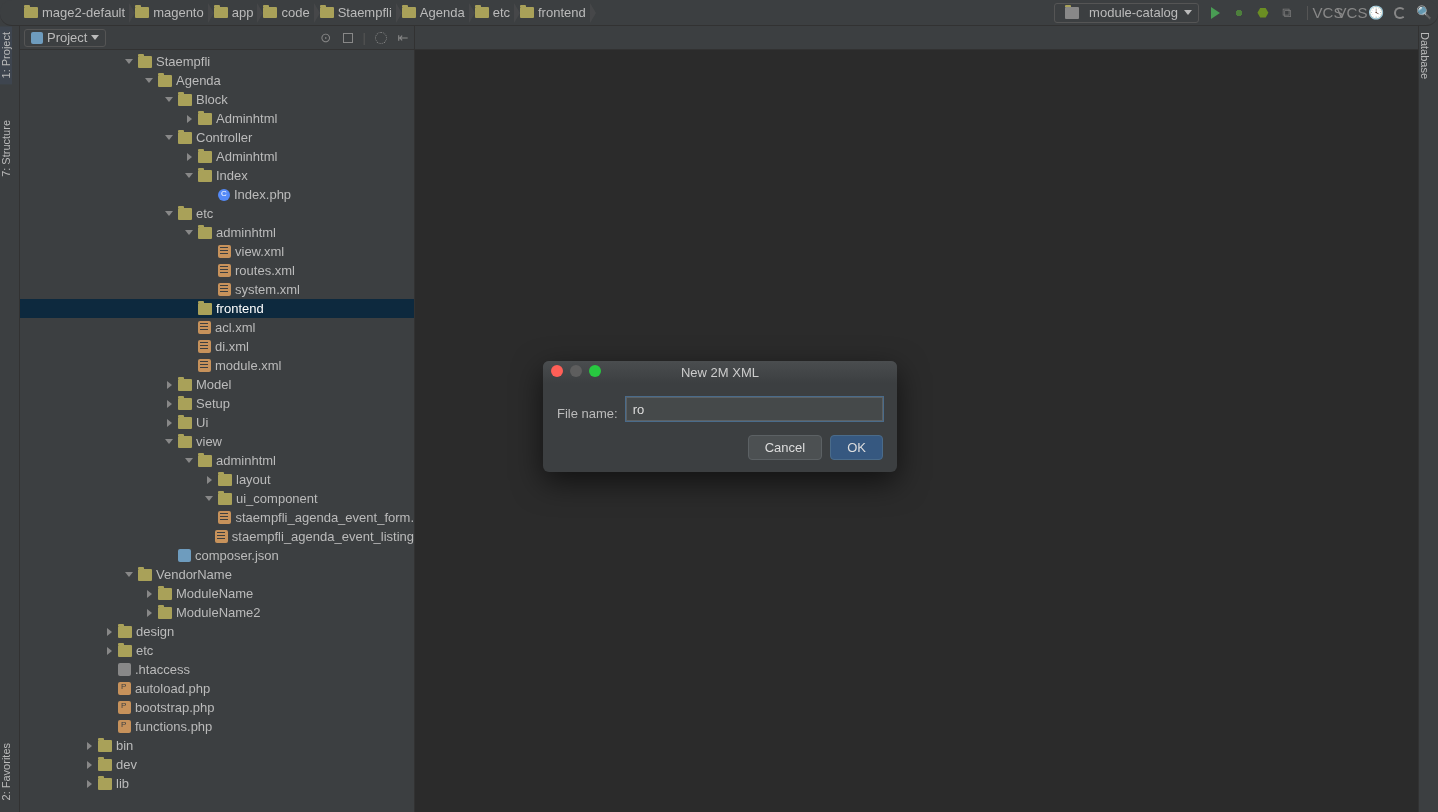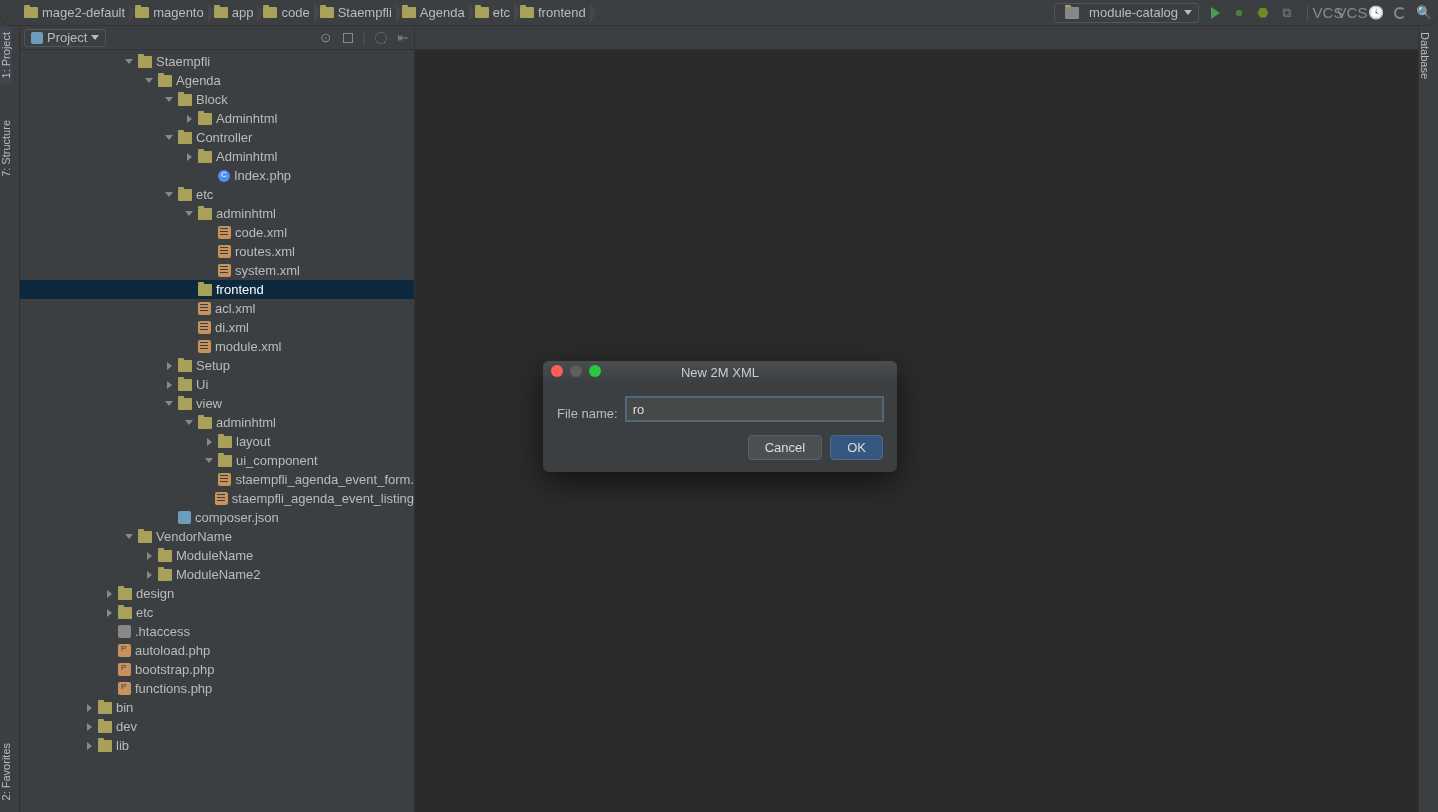--- a/index.html
+++ b/index.html
@@ -372,20 +372,28 @@
       </div>
       <div class="tree-row">
         <span class="tree-indent" style="width: 160px;"></span>
         <span class="expander">
           <span class="tri-right"></span>
         </span>
         <span class="node-icon ico-folder"></span>
         <span>Adminhtml</span>
       </div>
       <div class="tree-row">
+        <span class="tree-indent" style="width: 160px;"></span>
+        <span class="expander">
+          <span class="tri-down2"></span>
+        </span>
+        <span class="node-icon ico-folder"></span>
+        <span>Index</span>
+      </div>
+      <div class="tree-row">
         <span class="tree-indent" style="width: 180px;"></span>
         <span class="expander"></span>
         <span class="node-icon ico-class"></span>
         <span>Index.php</span>
       </div>
       <div class="tree-row">
         <span class="tree-indent" style="width: 140px;"></span>
         <span class="expander">
           <span class="tri-down2"></span>
         </span>
@@ -397,21 +405,21 @@
         <span class="expander">
           <span class="tri-down2"></span>
         </span>
         <span class="node-icon ico-folder"></span>
         <span>adminhtml</span>
       </div>
       <div class="tree-row">
         <span class="tree-indent" style="width: 180px;"></span>
         <span class="expander"></span>
         <span class="node-icon ico-xml"></span>
-        <span>code.xml</span>
+        <span>view.xml</span>
       </div>
       <div class="tree-row">
         <span class="tree-indent" style="width: 180px;"></span>
         <span class="expander"></span>
         <span class="node-icon ico-xml"></span>
         <span>routes.xml</span>
       </div>
       <div class="tree-row">
         <span class="tree-indent" style="width: 180px;"></span>
         <span class="expander"></span>
@@ -434,20 +442,28 @@
         <span class="tree-indent" style="width: 160px;"></span>
         <span class="expander"></span>
         <span class="node-icon ico-xml"></span>
         <span>di.xml</span>
       </div>
       <div class="tree-row">
         <span class="tree-indent" style="width: 160px;"></span>
         <span class="expander"></span>
         <span class="node-icon ico-xml"></span>
         <span>module.xml</span>
+      </div>
+      <div class="tree-row">
+        <span class="tree-indent" style="width: 140px;"></span>
+        <span class="expander">
+          <span class="tri-right"></span>
+        </span>
+        <span class="node-icon ico-folder"></span>
+        <span>Model</span>
       </div>
       <div class="tree-row">
         <span class="tree-indent" style="width: 140px;"></span>
         <span class="expander">
           <span class="tri-right"></span>
         </span>
         <span class="node-icon ico-folder"></span>
         <span>Setup</span>
       </div>
       <div class="tree-row">

